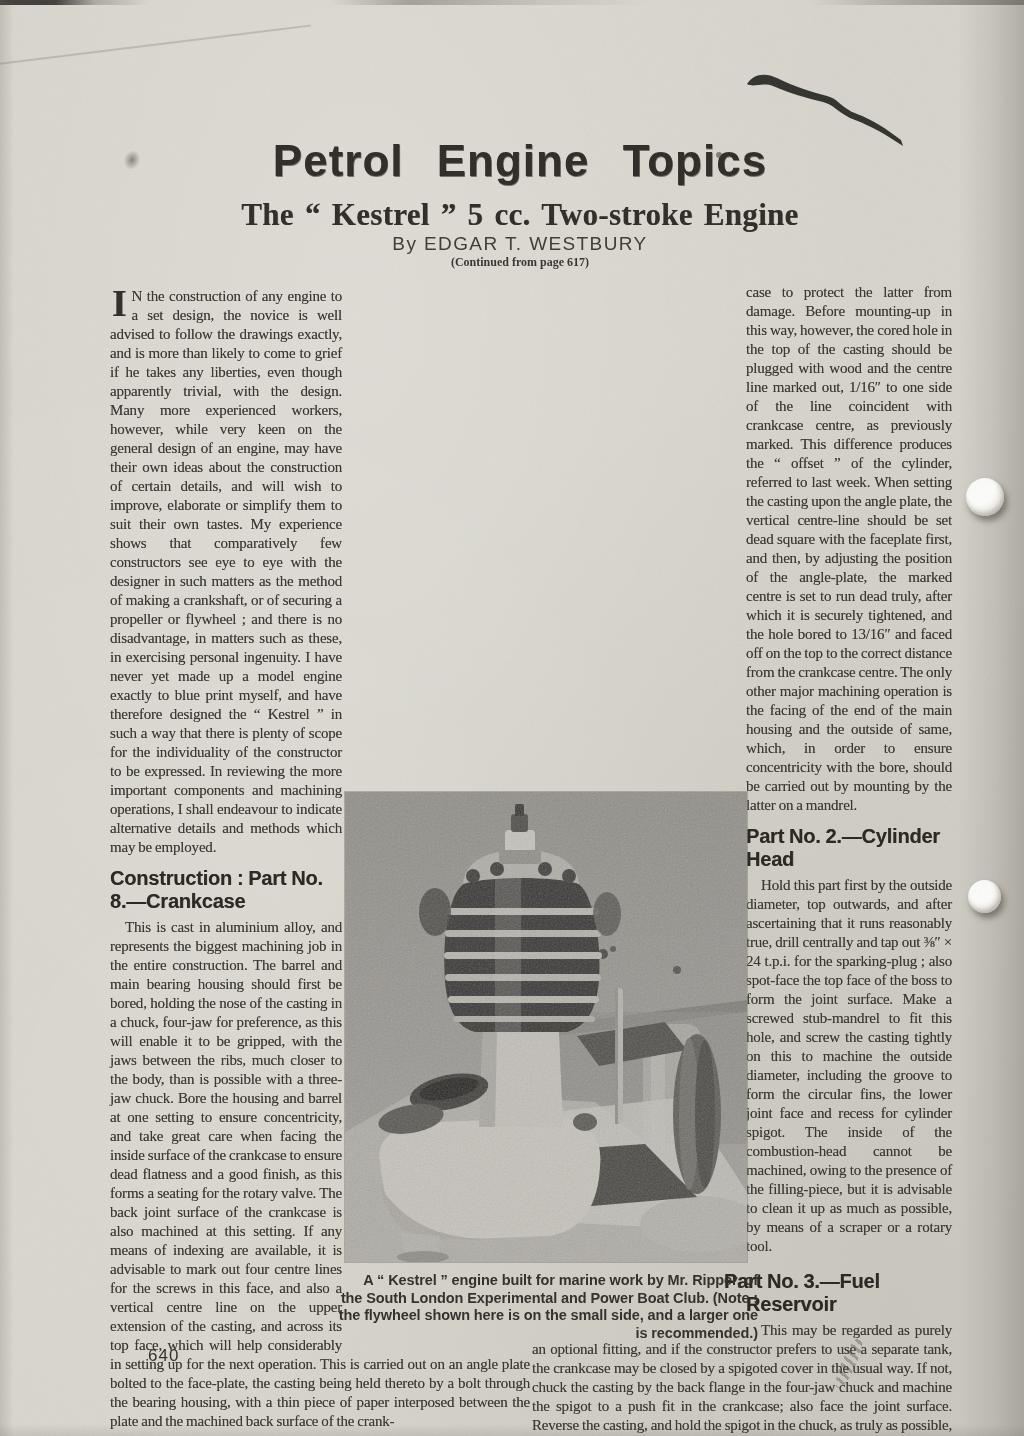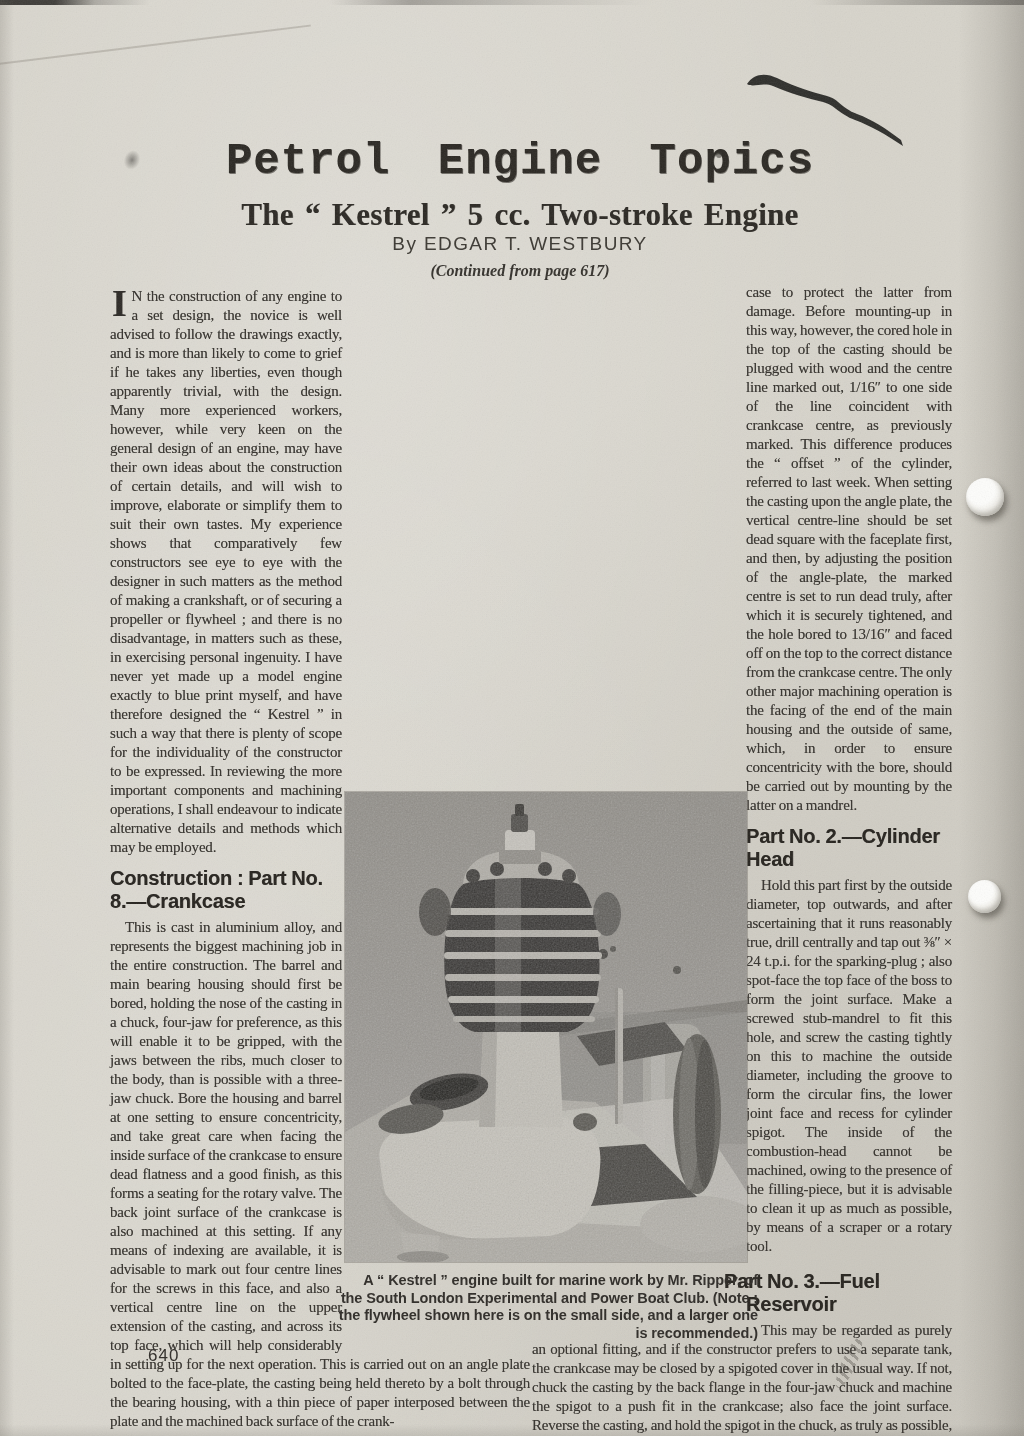--- a/index.html
+++ b/index.html
@@ -18,26 +18,26 @@
   .edge-right{position:absolute;right:0;top:0;width:66px;height:100%;
     background:linear-gradient(90deg, transparent, rgba(108,103,94,.16) 55%, rgba(86,82,74,.30));}
   .edge-left{position:absolute;left:0;top:0;width:14px;height:100%;
     background:linear-gradient(90deg, rgba(95,91,83,.20), transparent);}
   .edge-bottom{position:absolute;left:0;bottom:0;width:100%;height:12px;
     background:linear-gradient(0deg, rgba(95,91,83,.16), transparent);}
   .crease{position:absolute;left:-8px;top:44px;width:320px;height:2px;background:rgba(118,113,104,.30);
     transform:rotate(-7deg);border-radius:2px;}
   
   .header{position:absolute;left:100px;top:138px;width:840px;text-align:center;color:#2b2823;}
-  .title{font-family:Liberation Mono, monospace;font-weight:bold;font-size:44px;line-height:1.05;
+  .title{font-family:Liberation Sans, sans-serif;font-weight:bold;font-size:44px;line-height:1.05;
     letter-spacing:1px;word-spacing:20px;text-shadow:.6px .6px 0 rgba(43,40,35,.6);}
   .subtitle{font-family:"Liberation Serif", serif;font-weight:bold;font-size:31px;margin-top:13px;
     letter-spacing:.3px;word-spacing:3px;text-shadow:.4px .4px 0 rgba(43,40,35,.45);}
   .byline{font-family:"Liberation Sans", sans-serif;font-size:19px;margin-top:0;letter-spacing:1.4px;color:#3b3832;}
-  .continued{font-style:italic;font-size:16px;margin-top:7px;font-weight:600;color:#34312c;}
+  .continued{font-size:12px;font-weight:600;color:#34312c;}
   
   .col{position:absolute;width:420px;text-align:justify;font-size:15px;line-height:19px;
     letter-spacing:-.2px;word-spacing:-.5px;color:#35322d;text-shadow:0 0 .35px rgba(53,50,45,.55);}
   .col p{margin:0 0 2px 0;text-indent:15px;}
   .col p.no-indent{text-indent:0;}
   .col-left{left:110px;top:287px;}
   .col-right{left:532px;top:283px;}
   .spacer-r{float:right;width:188px;height:558px;margin-top:505px;}
   .spacer-l{float:left;width:214px;height:543px;margin-top:509px;}
   .dropcap{float:left;font-size:38px;line-height:31px;font-weight:bold;padding:1px 5px 0 2px;color:#2c2925;}

